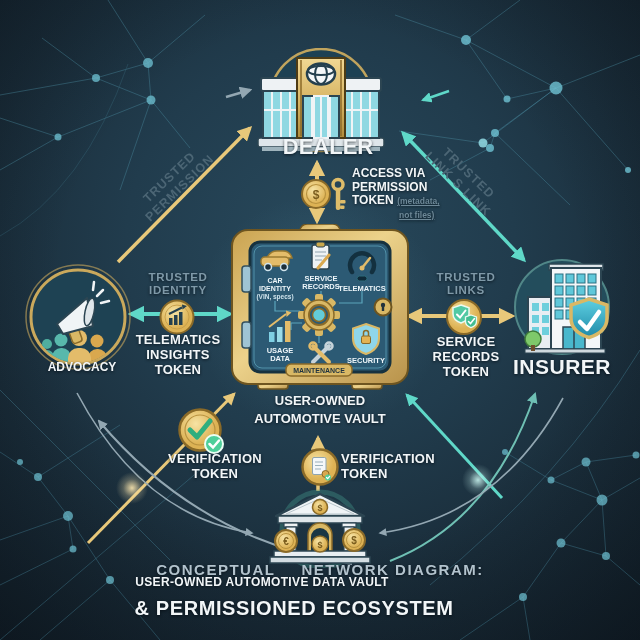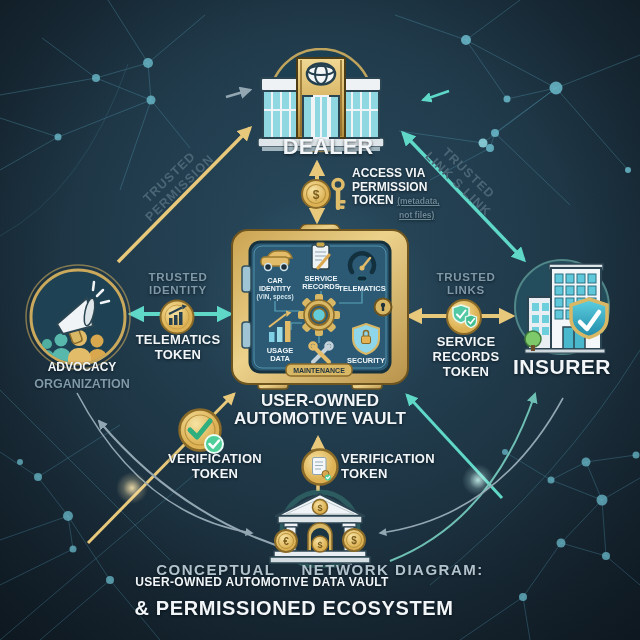--- a/index.html
+++ b/index.html
@@ -18,21 +18,21 @@
   #advocacy-sub{left:18px;top:378px;width:128px;font-size:12.5px;line-height:13px;font-weight:bold;text-align:center;color:#7f99a8;position:absolute;text-shadow:0 1px 2px rgba(3,10,16,.6);}
   #insurer-label{left:501px;top:355px;width:122px;}
   .trusted-label{font-size:11.5px;color:#7f99a8;letter-spacing:.06em;line-height:12.5px;}
   #trusted-control{left:118px;top:271px;width:120px;}
   #trusted-links{left:406px;top:271px;width:120px;}
   .token-label{font-size:13px;line-height:15px;letter-spacing:.02em;}
   #telematics-token{left:118px;top:332px;width:120px;}
   #service-token{left:406px;top:334px;width:120px;}
   #verification-left{left:160px;top:451px;width:110px;}
   #verification-right{left:341px;top:451px;width:110px;text-align:left;}
-  #vault-title{left:225px;top:392px;width:190px;font-size:17px;line-height:18px;}
+  #vault-title{left:225px;top:392px;width:190px;font-size:13px;line-height:18px;}
   #access-block{left:352px;top:167px;width:120px;text-align:left;font-size:12px;line-height:13.5px;}
   #access-block .note{font-size:8.5px;color:#6d8897;font-weight:bold;letter-spacing:0;text-decoration:underline;}
   #access-note2{padding-left:47px;}
   .diag{position:absolute;font-weight:bold;font-size:12.5px;letter-spacing:.09em;color:#4c6675;
         text-align:center;line-height:1.2;text-shadow:none;}
   #trusted-permission{left:110px;top:168px;width:130px;transform:rotate(-44deg);}
   #trusted-linkslink{left:398px;top:164px;width:130px;transform:rotate(44deg);}
   #title-kicker{position:absolute;top:561px;left:0;width:640px;display:flex;justify-content:center;gap:26px;
     color:#b3c3cd;font-size:15px;font-weight:bold;letter-spacing:.1em;text-shadow:0 1px 3px rgba(3,10,16,.7);}
   #title-line2{left:0;top:576px;width:524px;font-size:12px;letter-spacing:.03em;}
@@ -439,36 +439,36 @@
     <div>TRUSTED</div>
       <div>LINK S LINK</div>
   </div>
 
   <div class="lbl trusted-label" id="trusted-control">
     <div>TRUSTED</div>
       <div>IDENTITY</div>
   </div>
   <div class="lbl token-label" id="telematics-token">
     <div>TELEMATICS</div>
+      <div>INSIGHTS</div>
       <div>TOKEN</div>
   </div>
 
   <div class="lbl trusted-label" id="trusted-links">
     <div>TRUSTED</div>
       <div>LINKS</div>
   </div>
   <div class="lbl token-label" id="service-token">
     <div>SERVICE</div>
       <div>RECORDS</div>
       <div>TOKEN</div>
   </div>
 
   <div class="lbl" id="advocacy-label">ADVOCACY</div>
   <div id="advocacy-sub">
-      <div>ORGANIZATION</div>
   </div>
 
   <div class="lbl node-label" id="insurer-label">INSURER</div>
 
   <div class="lbl" id="vault-title">
     <div>USER-OWNED</div>
       <div>AUTOMOTIVE VAULT</div>
   </div>
 
   <div class="lbl token-label" id="verification-left">

